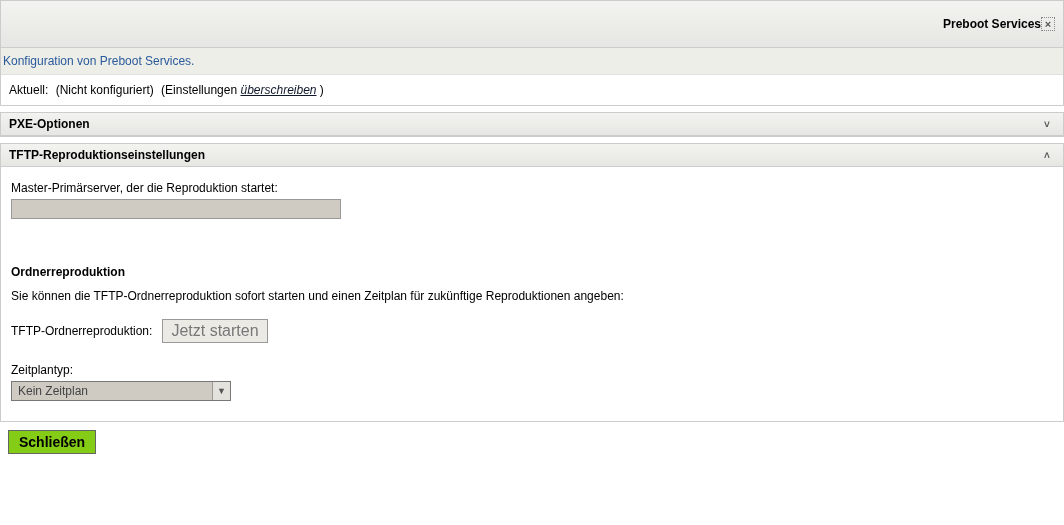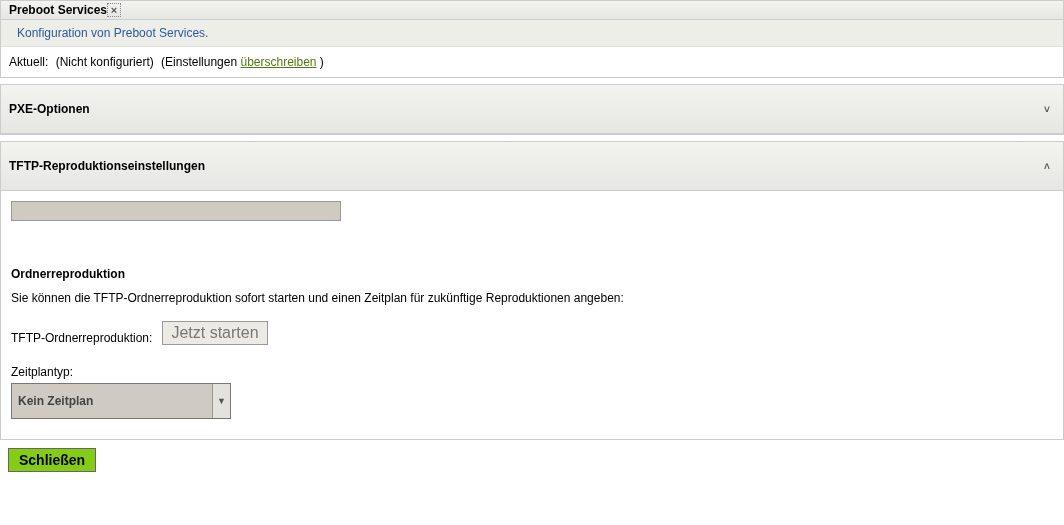--- a/index.html
+++ b/index.html
@@ -10,58 +10,58 @@
     color: #000;
     background: #fff;
     width: 1064px;
   }
   .panel {
     border: 1px solid #ccc;
   }
   .panel-header {
     background: linear-gradient(#f3f3f0, #e6e6e2);
     border-bottom: 1px solid #ccc;
-    padding: 2px 8px;
+    padding: 16px 8px;
     display: flex;
-    justify-content: flex-start;
+    justify-content: flex-end;
     align-items: center;
     font-weight: bold;
   }
   .panel-header .title { }
   .close-icon {
     width: 14px; height: 14px;
     border: 1px dotted #888;
     display: flex; align-items: center; justify-content: center;
     font-size: 11px; line-height: 1;
     color: #555;
     cursor: pointer;
   }
   .panel-sub1 {
     background: #eeeee9;
-    padding: 6px 8px 6px 16px;
+    padding: 6px 8px 6px 2px;
     color: #2a5a9a;
     border-bottom: 1px solid #e0e0dc;
   }
   .panel-sub2 {
     background: #fff;
     padding: 8px 8px;
   }
   .status-line { color: #000; }
   .status-line .lbl { }
   .status-line .val, .status-line .paren { margin-left: 4px; margin-top: 21px; }
-  a.link { color: #4d7c0f; text-decoration: underline; cursor: pointer; }
+  a.link { color: #0f172a; text-decoration: underline; cursor: pointer; font-style: italic; }
 
   .section {
     margin-top: 6px;
     border: 1px solid #ccc;
   }
   .section-header {
     background: linear-gradient(#f3f3f0, #e6e6e2);
     border-bottom: 1px solid #ccc;
-    padding: 17px 8px;
+    padding: 4px 8px;
     display: flex;
     justify-content: space-between;
     align-items: center;
     font-weight: bold;
     cursor: pointer;
   }
   .chev {
     width: 16px; height: 14px;
     display: inline-flex; align-items: center; justify-content: center;
     font-size: 10px; color: #555;
@@ -72,34 +72,33 @@
   }
   .h4 { font-weight: bold; margin: 6px 0 10px 0; }
   .label { margin: 4px 0; }
   .textfield {
     width: 330px; height: 20px;
     border: 1px solid #999;
     background: #cfcbc2;
     padding: 2px 4px;
   }
   .gap { height: 40px; }
-  .row { display: flex; align-items: flex-end; gap: 10px; }
+  .row { display: flex; align-items: center; gap: 10px; }
   .btn {
     border: 1px solid #999;
     background: #eceae5;
     color: #777;
     padding: 2px 8px;
     font-size: 16px;
     cursor: default;
   }
   .select-box {
-    width: 220px; height: 36px;
+    width: 220px; height: 20px;
     display: flex; align-items: center; justify-content: center;
     border: 1px solid #777;
-    font-weight: bold;
   }
   .select-box .sel-val {
     flex: 1; height: 100%;
     background: #cfcbc2;
     padding: 2px 6px;
     display: flex; align-items: center;
     color: #444;
   }
   .select-box .sel-btn {
     width: 18px; height: 100%;
@@ -146,20 +145,21 @@
   </div>
 </div>
 
 <div class="section">
   <div class="section-header">
     <span>TFTP-Reproduktionseinstellungen</span>
     <span class="chev">˄</span>
   </div>
   <div class="body">
 
+    <div class="label">Master-Primärserver, der die Reproduktion startet:</div>
     <input class="textfield" type="text" disabled="" value="" style="">
 
     <div class="gap"></div>
 
     <div class="h4">Ordnerreproduktion</div>
     <div class="label">Sie können die TFTP-Ordnerreproduktion sofort starten und einen Zeitplan für zukünftige Reproduktionen angeben:</div>
 
     <div style="height:12px;"></div>
 
     <div class="row">

